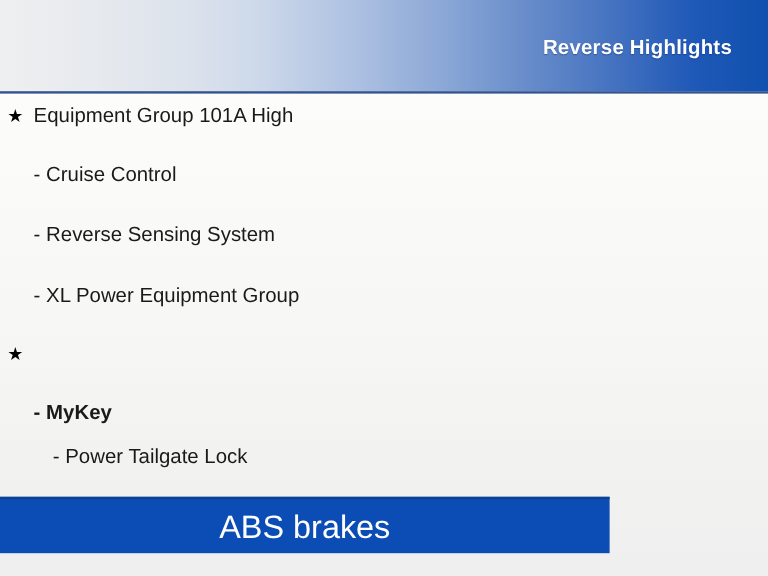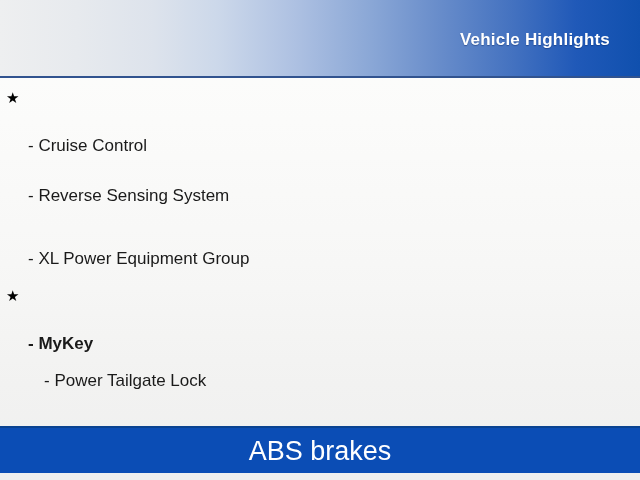--- a/index.html
+++ b/index.html
@@ -97,22 +97,22 @@
   }
 
   .feature-row.level-1 .row-label {
     margin-left: 28px;
   }
 
   
   #footer {
     position: absolute;
     left: 0;
-    top: 426px;
-    width: 640px;
+    top: 414px;
+    width: 508px;
     height: 47px;
     background: #0b4db5;
     border-top: 2px solid #0a4391;
     box-sizing: border-box;
     display: flex;
     align-items: center;
     justify-content: center;
   }
 
   #footer-title {
@@ -122,34 +122,35 @@
     line-height: 30px;
     white-space: nowrap;
   }
 </style>
 </head>
 <body>
 
 <div id="slide">
 
   <div id="header">
-    <div id="header-title">Vehicle Highlights</div>
+    <div id="header-title">Reverse Highlights</div>
   </div>
 
   <div id="content">
       <div class="feature-row level-0" style="top: 2px;">
         <span class="bullet-star">★</span>
+        <span class="row-label">Equipment Group 101A High</span>
       </div>
       <div class="feature-row level-1" style="top: 101px;">
         <span class="row-label">- Reverse Sensing System</span>
       </div>
       <div class="feature-row level-1" style="top: 51px;">
         <span class="row-label">- Cruise Control</span>
       </div>
-      <div class="feature-row level-1" style="top: 164px;">
+      <div class="feature-row level-1" style="top: 152px;">
         <span class="row-label">- XL Power Equipment Group</span>
       </div>
       <div class="feature-row level-0" style="top: 200px;">
         <span class="bullet-star">★</span>
       </div>
       <div class="feature-row level-1" style="top: 249px; font-weight: bold;">
         <span class="row-label">- MyKey</span>
       </div>
       <div class="feature-row level-1" style="top: 286px; padding-left: 16px;">
         <span class="row-label">- Power Tailgate Lock</span>

